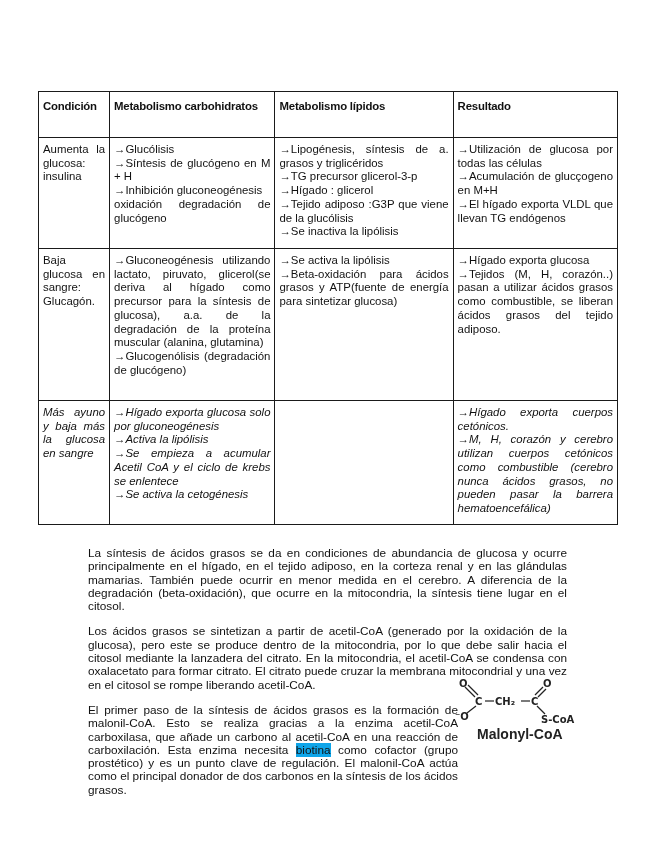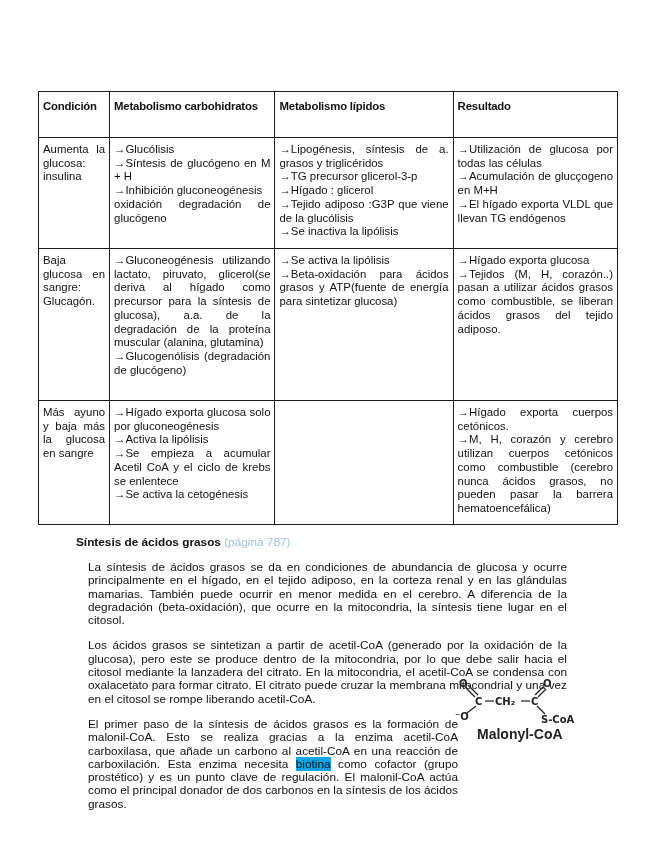--- a/index.html
+++ b/index.html
@@ -22,21 +22,21 @@
     table.meta th {
       font-weight: bold; text-align: left; letter-spacing: -0.2px;
       height: 33px; padding-top: 8px;
     }
     .c1 { width: 67px; }
     .c2 { width: 156px; }
     .c3 { width: 168px; }
     .c4 { width: 155px; }
     .r1 td { height: 101px; padding-top: 8px; margin-left: 28px; }
     .r2 td { height: 142px; padding-top: 8px; }
-    .r3 td { height: 114px; padding-top: 8px; }
+    .r3 td { height: 114px; padding-top: 8px; font-style: italic; }
     .line { display: block; }
     .section {
       position: absolute; left: 76px; top: 535px; width: 503px;
       font-size: 11.8px; line-height: 13.3px; text-align: justify;
     }
     .section h3 {
       font-size: 11.8px; margin: 0; font-weight: bold; line-height: 14px;
     }
     .section .pageref { color: #9ec3e6; font-weight: normal; }
     .section p { margin: 12px; }
@@ -124,24 +124,20 @@
         <td></td>
         <td>
           <span class="line">→Hígado exporta cuerpos cetónicos.</span>
           <span class="line">→M, H, corazón y cerebro utilizan cuerpos cetónicos como combustible (cerebro nunca ácidos grasos, no pueden pasar la barrera hematoencefálica)</span>
         </td>
       </tr>
     </tbody>
   </table>
 
   <div class="section">
-    <h3>
-      <span>Síntesis de ácidos grasos</span>
-      <span class="pageref">(página 787)</span>
-    </h3>
     <p>La síntesis de ácidos grasos se da en condiciones de abundancia de glucosa y ocurre principalmente en el hígado, en el tejido adiposo, en la corteza renal y en las glándulas mamarias. También puede ocurrir en menor medida en el cerebro. A diferencia de la degradación (beta-oxidación), que ocurre en la mitocondria, la síntesis tiene lugar en el citosol.</p>
     <p>Los ácidos grasos se sintetizan a partir de acetil-CoA (generado por la oxidación de la glucosa), pero este se produce dentro de la mitocondria, por lo que debe salir hacia el citosol mediante la lanzadera del citrato. En la mitocondria, el acetil-CoA se condensa con oxalacetato para formar citrato. El citrato puede cruzar la membrana mitocondrial y una vez en el citosol se rompe liberando acetil-CoA.</p>
     <p class="para3"><span>El primer paso de la síntesis de ácidos grasos es la formación de malonil-CoA. Esto se realiza gracias a la enzima acetil-CoA carboxilasa, que añade un carbono al acetil-CoA en una reacción de carboxilación. Esta enzima necesita </span><span class="hl">biotina</span><span> como cofactor (grupo prostético) y es un punto clave de regulación. El malonil-CoA actúa como el principal donador de dos carbonos en la síntesis de los ácidos grasos.</span></p>
   </div>
 
   <svg class="molecule" viewBox="0 0 130 70" width="130" height="70">
     <g font-family="DejaVu Sans, sans-serif" font-weight="bold" font-size="10" fill="#222">
       <text x="4" y="12">O</text>
       <text x="20" y="30">C</text>
       <text x="40" y="30">CH₂</text>

